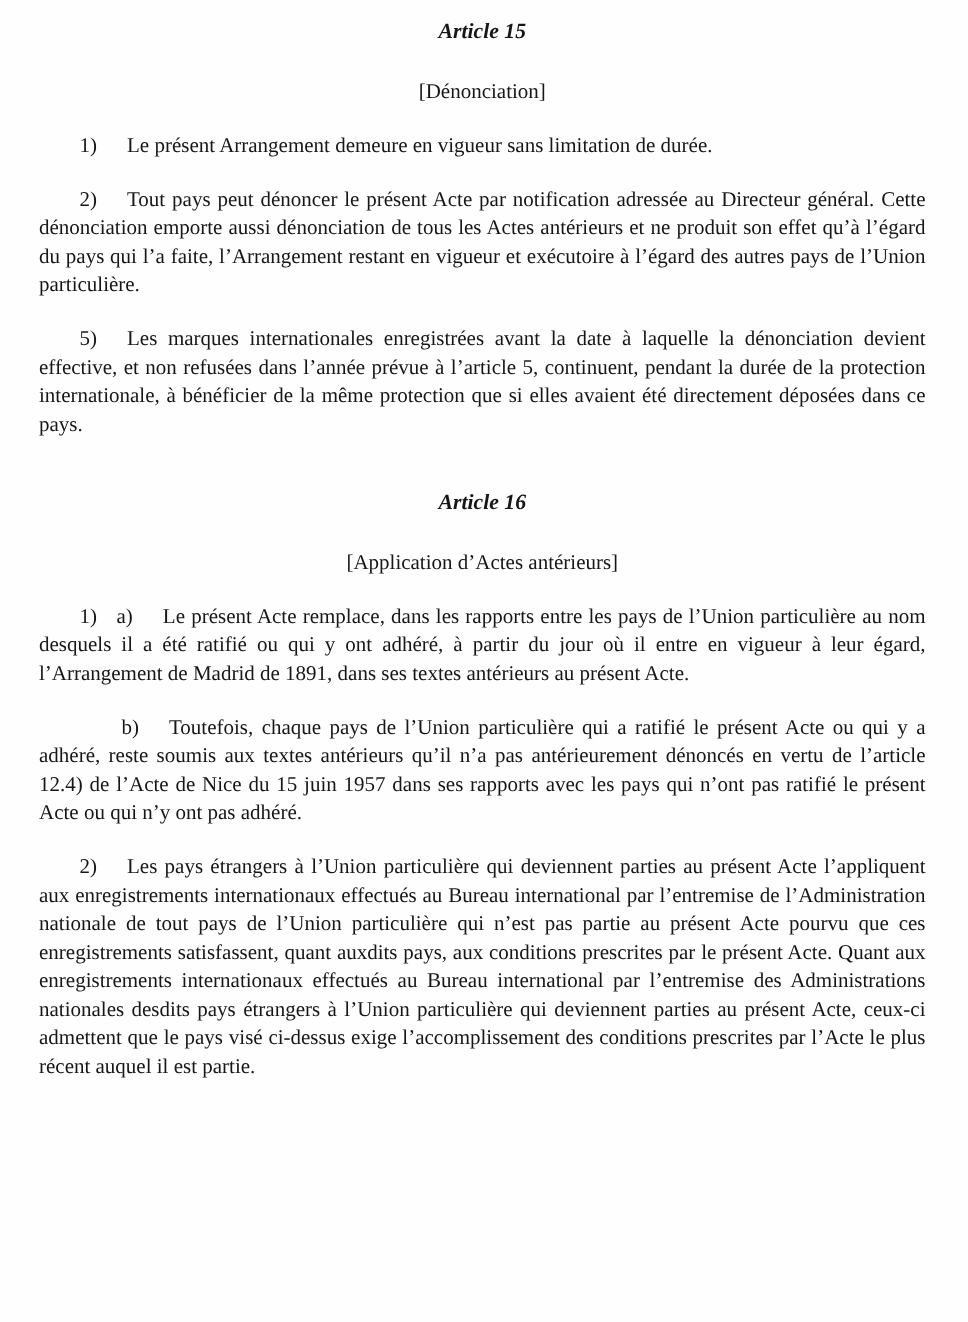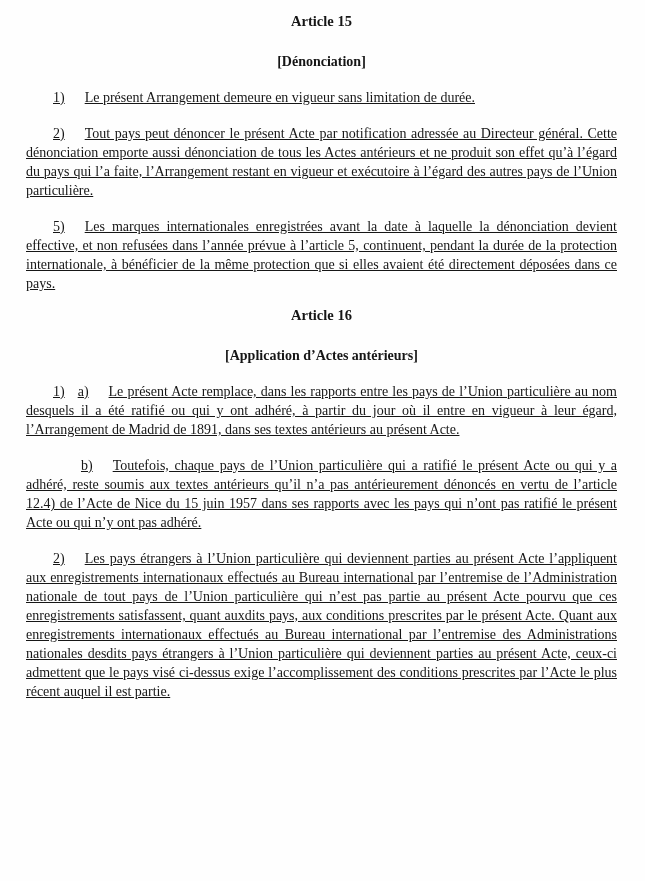--- a/index.html
+++ b/index.html
@@ -21,34 +21,34 @@
     width: 645px;
     height: 881px;
     padding: 12px 28px 10px 26px;
     background: #fefefe;
   }
   .article-title {
     text-align: center;
     font-weight: bold;
     font-size: 14.5px;
     margin: 0 0 21px 0;
+    font-style: italic;
   }
   .article-subtitle {
     text-align: center;
-    font-weight: bold;
+    font-weight: normal;
     margin: 0 0 14px 0;
   }
   .article-gap {
-    margin-top: 13px;
+    margin-top: 33px;
   }
   .para {
     text-align: justify;
     text-indent: 27px;
     margin: 17px 0 13px 0;
-    text-decoration: underline;
   }
   .para:last-child {
     margin-bottom: 0;
   }
   .para-sub {
     text-indent: 55px;
   }
   .pnum {
     padding-right: 20px;
   }

